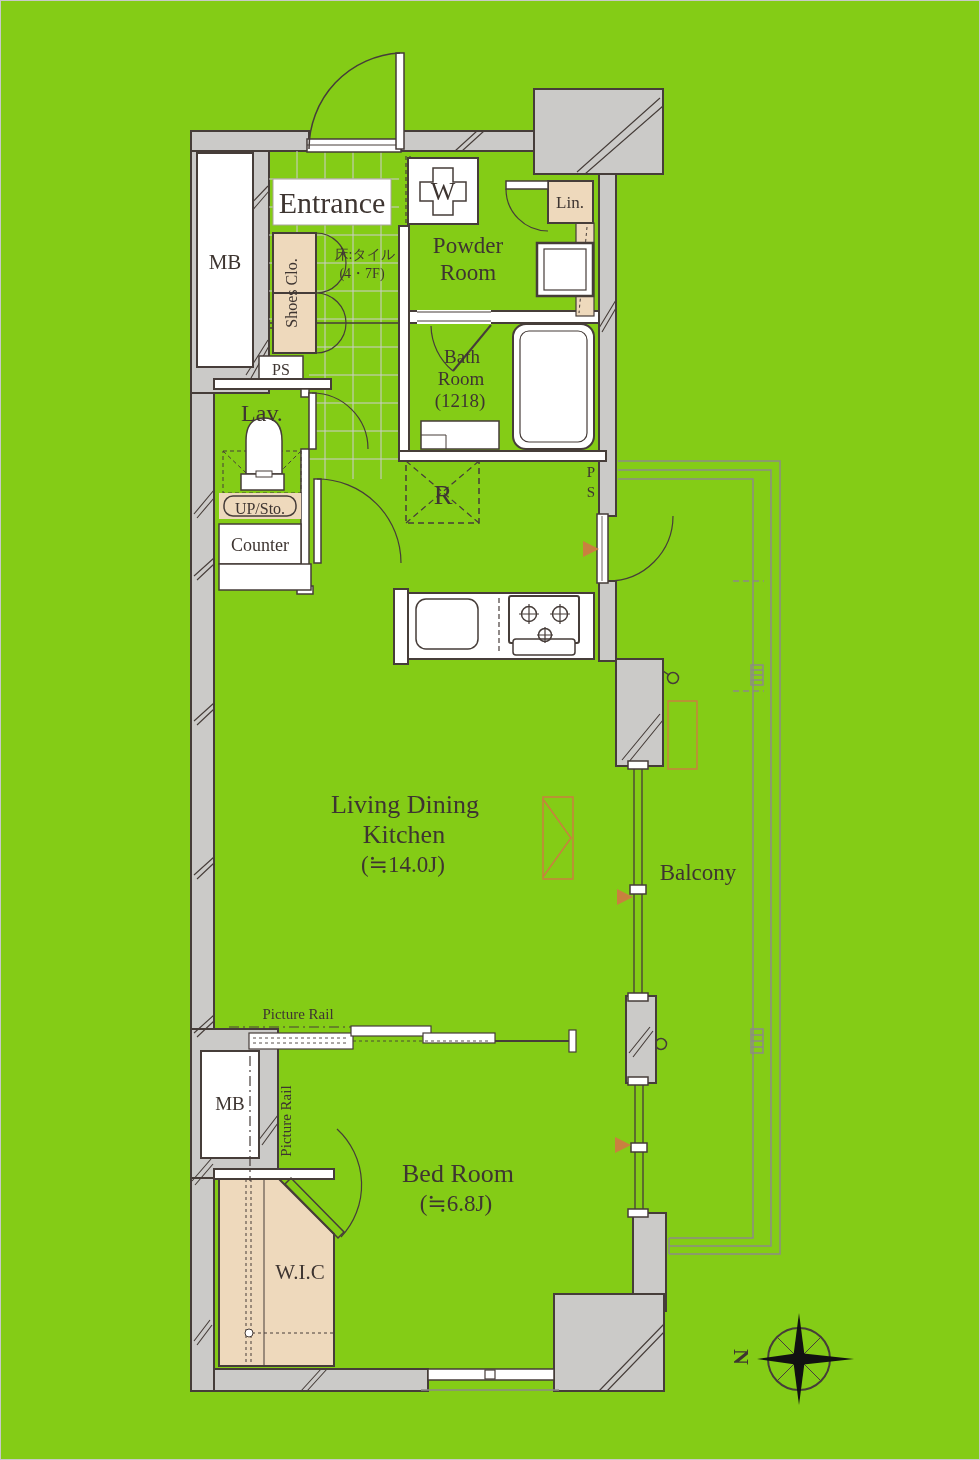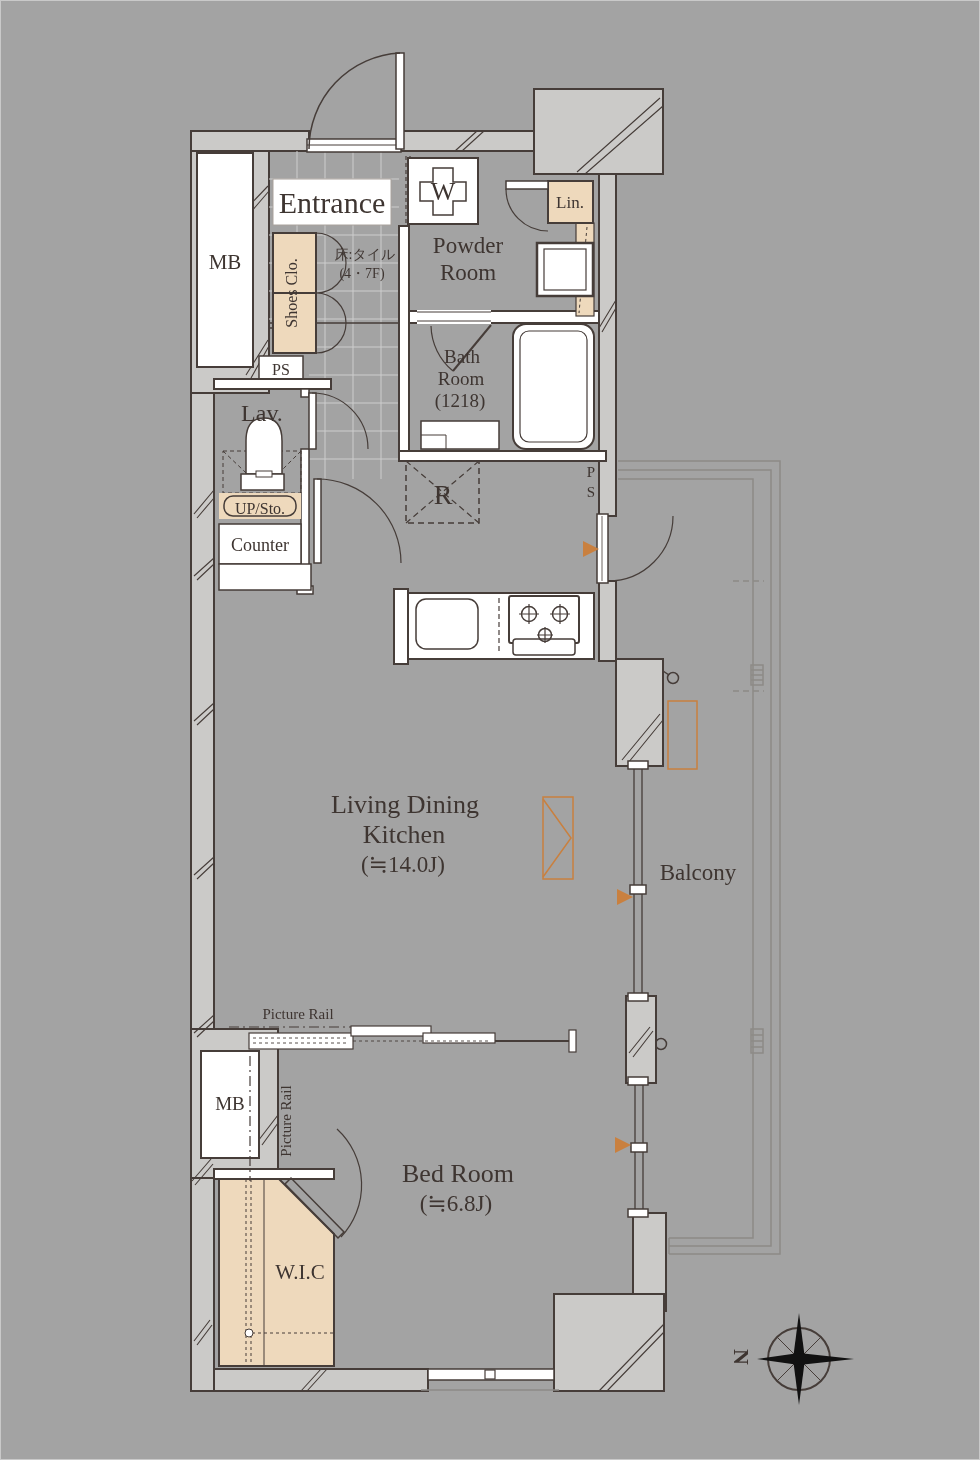--- a/index.html
+++ b/index.html
@@ -1,16 +1,16 @@
 <!DOCTYPE html>
 <html><head>
 <meta charset="utf-8">
 <style>
   html,body{margin:0;padding:0;background:#fff;}
-  .page{position:relative;width:978px;height:1458px;border:1px solid #c9c9c9;background:#a3a3a3;overflow:hidden;}
+  .page{position:relative;width:978px;height:1458px;border:1px solid #c9c9c9;background:#84cc16;overflow:hidden;}
   svg{display:block;}
   svg text{font-family:"Liberation Serif","DejaVu Serif",serif;fill:#3e3531;text-anchor:middle;}
   .f14{font-size:14px}.f15{font-size:15px}.f16{font-size:16px}.f17{font-size:17px}
   .f18{font-size:18px}.f19{font-size:19px}.f21{font-size:21px}.f22{font-size:22px;font-weight:bold}
   .f23{font-size:23px}.f24{font-size:24px}.f26{font-size:26px}.f28{font-size:28px}.f30{font-size:30px}
   .wall{fill:#cbcac8;stroke:#463d39;stroke-width:2;}
   .wbox{fill:#fff;stroke:#463d39;stroke-width:2;}
   .ibox{fill:#fff;stroke:#463d39;stroke-width:1.5;}
   .ln{stroke:#463d39;fill:none;}
   .beige{fill:#eed9bc;stroke:#463d39;stroke-width:2;}

